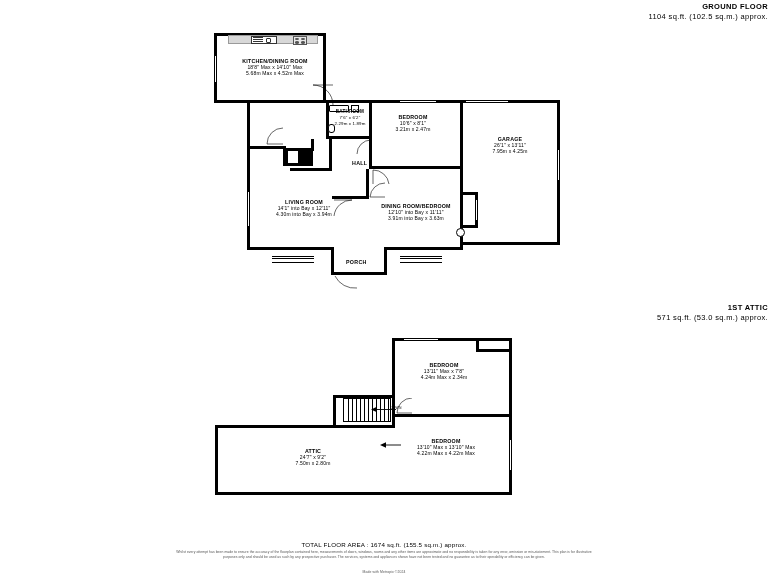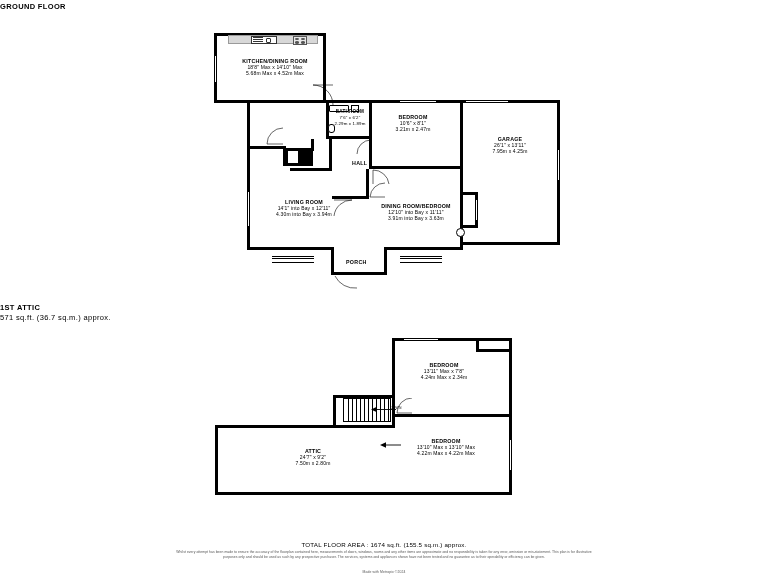--- a/index.html
+++ b/index.html
@@ -8,21 +8,21 @@
     background:#ffffff;
     font-family:"Liberation Sans", sans-serif;
     color:#000;
     position:relative;
     overflow:hidden;
   }
   .sheet{position:absolute;left:0;top:0;width:768px;height:576px;}
 
   
   .floor-head{
-    position:absolute;width:100%;text-align:left;
+    position:absolute;width:100%;text-align:right;
     font-size:7.5px;letter-spacing:.35px;line-height:9.5px;
   }
   .floor-head .t1{font-weight:bold;}
   .floor-head .t2{}
 
   
   .wall{position:absolute;background:#000;}
   .fill-white{position:absolute;background:#fff;}
   .outline{position:absolute;border:1px solid #000;background:#fff;box-sizing:border-box;}
 
@@ -66,20 +66,21 @@
   .arrowtxt{position:absolute;font-size:3.4px;letter-spacing:.2px;}
   .kfix{position:absolute;box-sizing:border-box;}
 </style>
 </head>
 <body>
 
 <div class="sheet">
 
   <div class="floor-head" style="top:2px;">
     <div class="t1">GROUND FLOOR</div>
+    <div class="t2">1104 sq.ft. (102.5 sq.m.) approx.</div>
   </div>
 
   <div>
 
     <div class="wall" style="left:214px;top:33px;width:112px;height:3px;"></div>
 
     <div class="wall" style="left:214px;top:33px;width:3px;height:70px;"></div>
 
     <div class="wall" style="left:214px;top:100px;width:52px;height:3px;"></div>
 
@@ -240,21 +241,21 @@
 
     <div class="doorarc" style="left:334px;top:275px;">
       <svg width="24" height="14" viewBox="0 0 24 14">
         <path d="M1 1 A22 22 0 0 0 23 13" fill="none" stroke="#000" stroke-width="0.6"></path>
       </svg>
     </div>
   </div>
 
   <div class="floor-head" style="top:303px;">
     <div class="t1">1ST ATTIC</div>
-    <div class="t2">571 sq.ft. (36.7 sq.m.) approx.</div>
+    <div class="t2">571 sq.ft. (53.0 sq.m.) approx.</div>
   </div>
 
   <div>
 
     <div class="wall" style="left:392px;top:338px;width:120px;height:3px;"></div>
     <div class="wall" style="left:392px;top:338px;width:3px;height:52px;"></div>
     <div class="wall" style="left:509px;top:338px;width:3px;height:155px;"></div>
 
     <div class="wall" style="left:215px;top:425px;width:180px;height:3px;"></div>
     <div class="wall" style="left:215px;top:425px;width:3px;height:70px;"></div>

